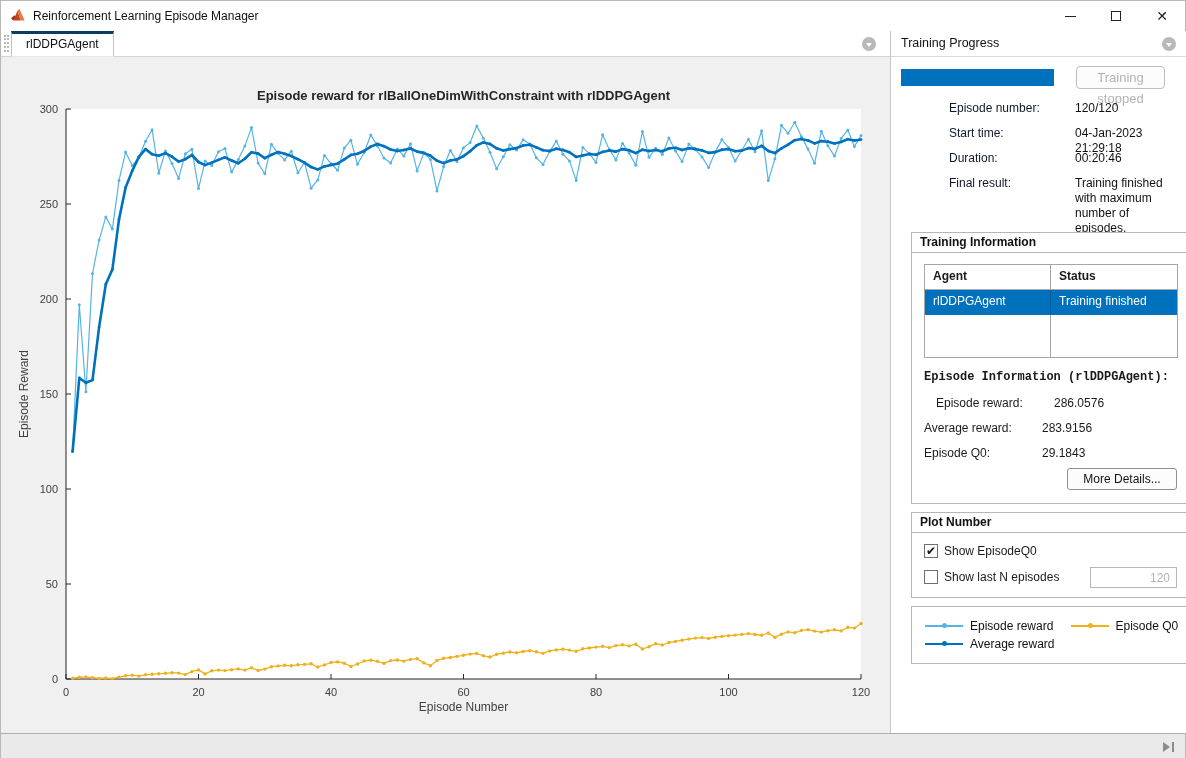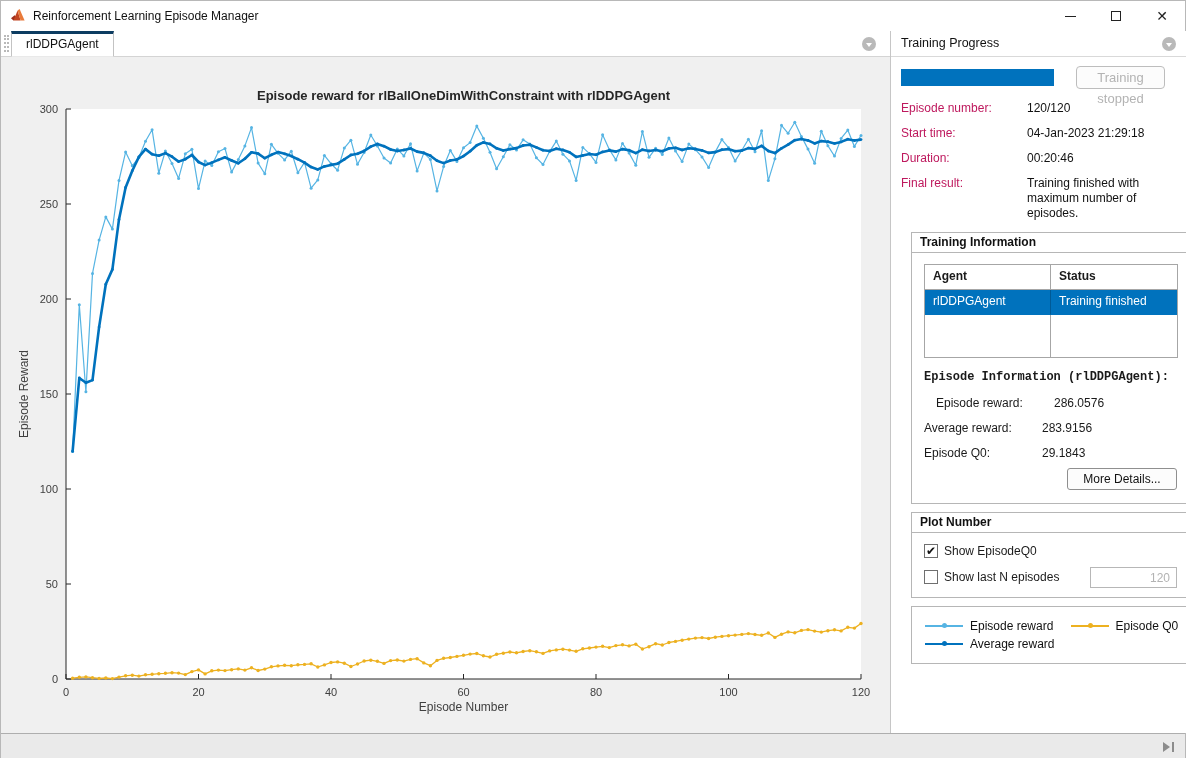--- a/index.html
+++ b/index.html
@@ -45,21 +45,21 @@
   #rp-header { position:absolute; left:0; top:0; width:100%; height:26px; border-bottom:1px solid #d9d9d9; }
   #rp-title { position:absolute; left:10px; top:0; line-height:25px; font-size:12.5px; color:#111; }
   #rp-collapse { position:absolute; right:11px; top:6px; }
 
   #progress-track { position:absolute; left:10px; top:38px; width:153px; height:17px; background:#e4e4e4; }
   #progress-fill { height:100%; background:#0072bd; }
   #stop-btn { position:absolute; left:185px; top:35px; width:89px; height:23px; background:#fcfcfc;
     border:1px solid #bdbdbd; border-radius:4px; color:#b3b3b3; font-size:13px; text-align:center; line-height:21px; }
 
   .tp-row { position:absolute; left:10px; right:8px; display:flex; }
-  .tp-label { width:126px; flex:none; color:#be185d; }
+  .tp-label { width:126px; flex:none; color:#0f172a;margin-left:48px; }
   .tp-value { flex:1; color:#111; line-height:15px; }
 
   .panel-box { position:absolute; left:20px; width:279px; background:#fff; border:1px solid #b6b6b6; }
   .panel-box-header { height:20px; padding:2px 8px; font-weight:bold; color:#111; border-bottom:1px solid #b6b6b6; }
 
   
   #ti-box { top:201px; height:272px; }
   #ti-table { position:absolute; left:12px; top:31px; width:254px; height:94px; border:1px solid #a6a6a6; background:#fff;
     display:grid; grid-template-columns:126px 1fr; grid-template-rows:25px 25px 1fr; }
   .ti-cell { padding:4px 8px; border-right:1px solid #a6a6a6; border-bottom:1px solid #a6a6a6; overflow:hidden; white-space:nowrap; }

